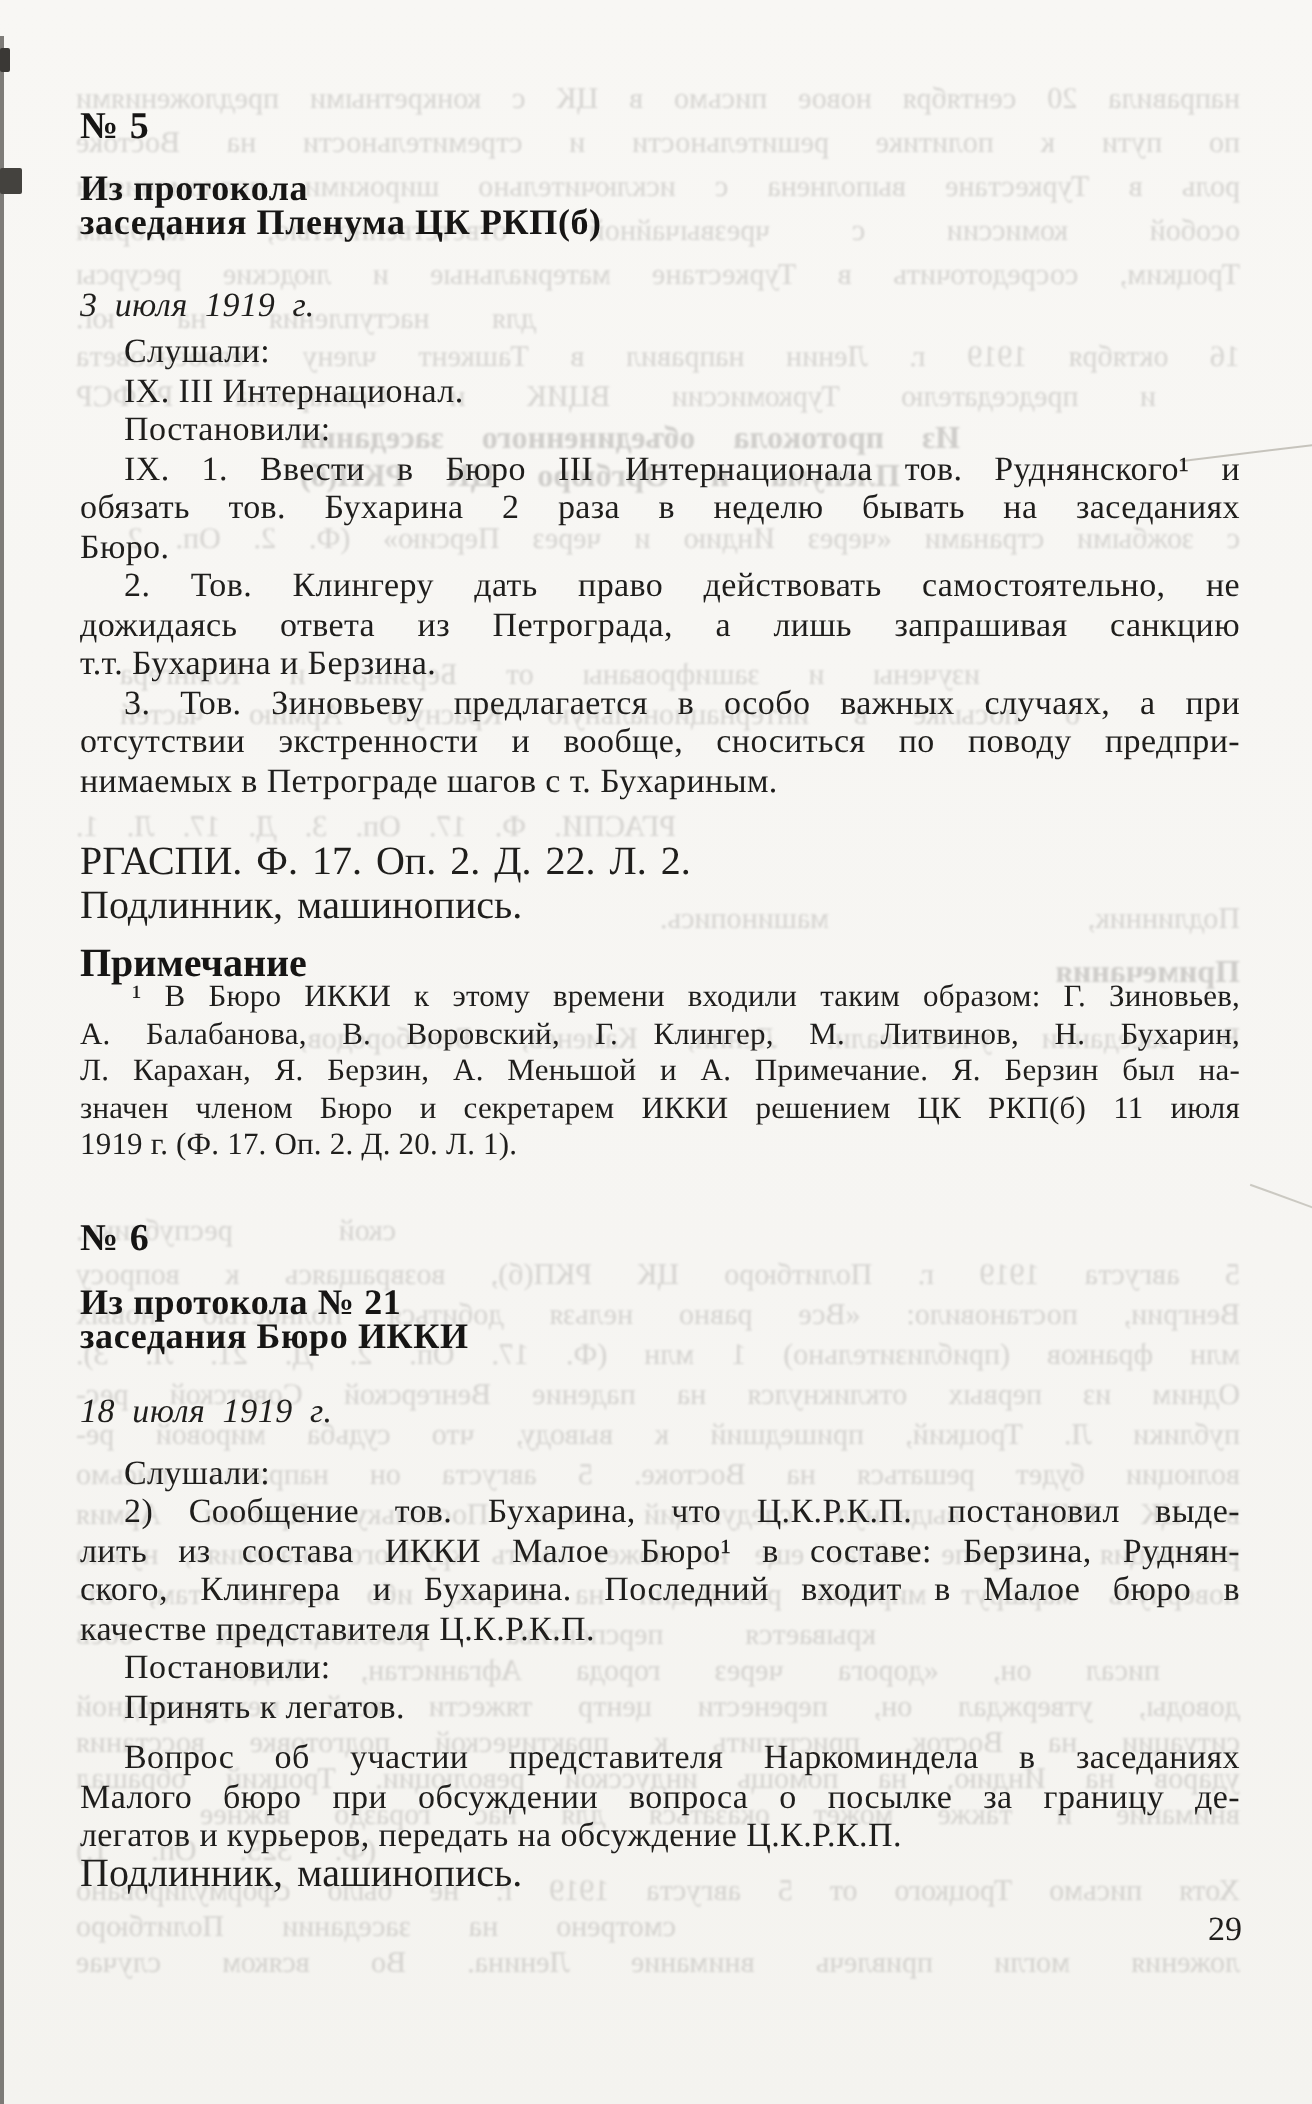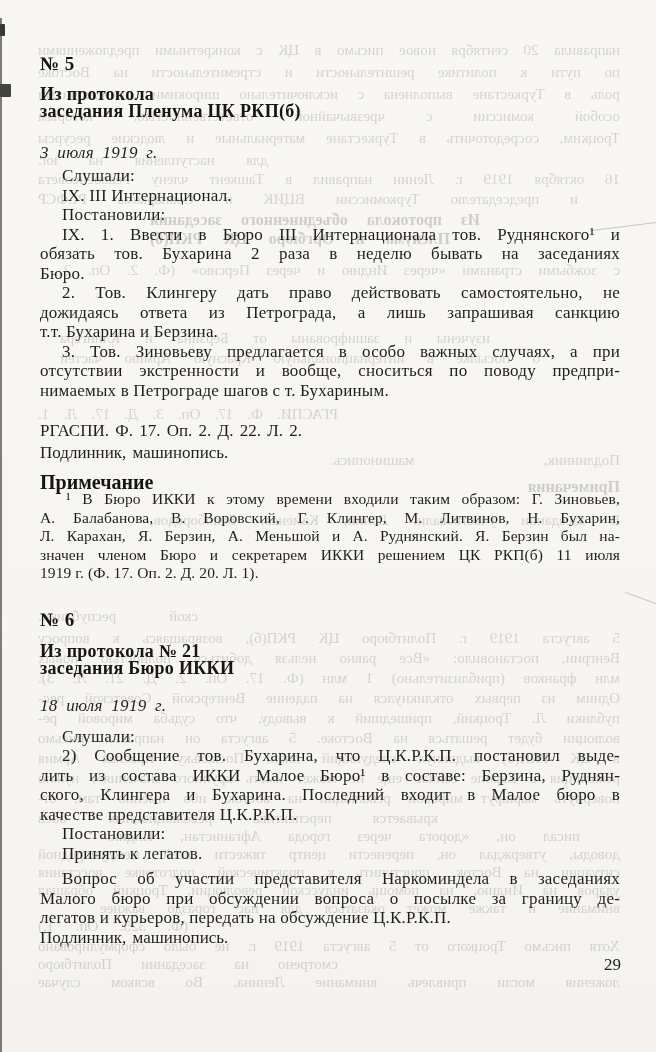--- a/index.html
+++ b/index.html
@@ -26,21 +26,21 @@
   }
   .bldb{font-weight:700;font-size:16px;opacity:.38;}
   
   .content{position:absolute;left:40px;top:54px;width:580px;}
   .docnum{font-weight:700;font-size:19px;line-height:20px;letter-spacing:.5px;color:#161514;}
   .h{font-weight:700;font-size:18px;line-height:17px;letter-spacing:.3px;color:#161514;}
   .date{font-style:italic;font-size:17px;line-height:17px;text-align:left;word-spacing:4px;letter-spacing:.3px;}
   .bl{font-size:17px;line-height:19.5px;letter-spacing:.2px;}
   .ind{text-indent:22px;}
   .just{text-align:justify;text-align-last:justify;}
-  .src{font-size:17px;line-height:22px;word-spacing:2px;}
+  .src{font-size:20px;line-height:22px;word-spacing:2px;}
   .src2{line-height:19px;}
   .note-h{font-weight:700;font-size:20px;line-height:16px;color:#161514;}
   .fn{font-size:15.5px;line-height:18.6px;letter-spacing:.1px;}
   .fnind{text-indent:26px;}
   .g1{margin-top:12px;} .g2{margin-top:24px;} .g3{margin-top:5px;}
   .g4{margin-top:20px;} .g5{margin-top:10px;} .g6{margin-top:0;}
   .g7{margin-top:27px;} .g8{margin-top:13px;} .g9{margin-top:20px;}
   .g10{margin-top:13px;} .g11{margin-top:6px;} .g12{margin-top:15px;}
   .pagenum{position:absolute;left:604px;top:956px;font-size:17px;line-height:18px;}
 </style>
@@ -115,21 +115,21 @@
     <div class="bl just">отсутствии экстренности и вообще, сноситься по поводу предпри-</div>
     <div class="bl">нимаемых в Петрограде шагов с т. Бухариным.</div>
 
     <div class="src g4">РГАСПИ. Ф. 17. Оп. 2. Д. 22. Л. 2.</div>
     <div class="src">Подлинник, машинопись.</div>
 
     <div class="note-h g5">Примечание</div>
 
     <div class="fn fnind just g6">¹ В Бюро ИККИ к этому времени входили таким образом: Г. Зиновьев,</div>
     <div class="fn just">А. Балабанова, В. Воровский, Г. Клингер, М. Литвинов, Н. Бухарин,</div>
-    <div class="fn just">Л. Карахан, Я. Берзин, А. Меньшой и А. Руднянский. Я. Берзин был на-</div>
+    <div class="fn just">Л. Карахан, Я. Берзин, А. Меньшой и А. Примечание. Я. Берзин был на-</div>
     <div class="fn just">значен членом Бюро и секретарем ИККИ решением ЦК РКП(б) 11 июля</div>
     <div class="fn">1919 г. (Ф. 17. Оп. 2. Д. 20. Л. 1).</div>
 
     <div class="docnum g7">№ 6</div>
     <div class="h g8">Из протокола № 21</div>
     <div class="h">заседания Бюро ИККИ</div>
     <div class="date g9">18 июля 1919 г.</div>
 
     <div class="bl ind g10">Слушали:</div>
     <div class="bl ind just">2) Сообщение тов. Бухарина, что Ц.К.Р.К.П. постановил выде-</div>

